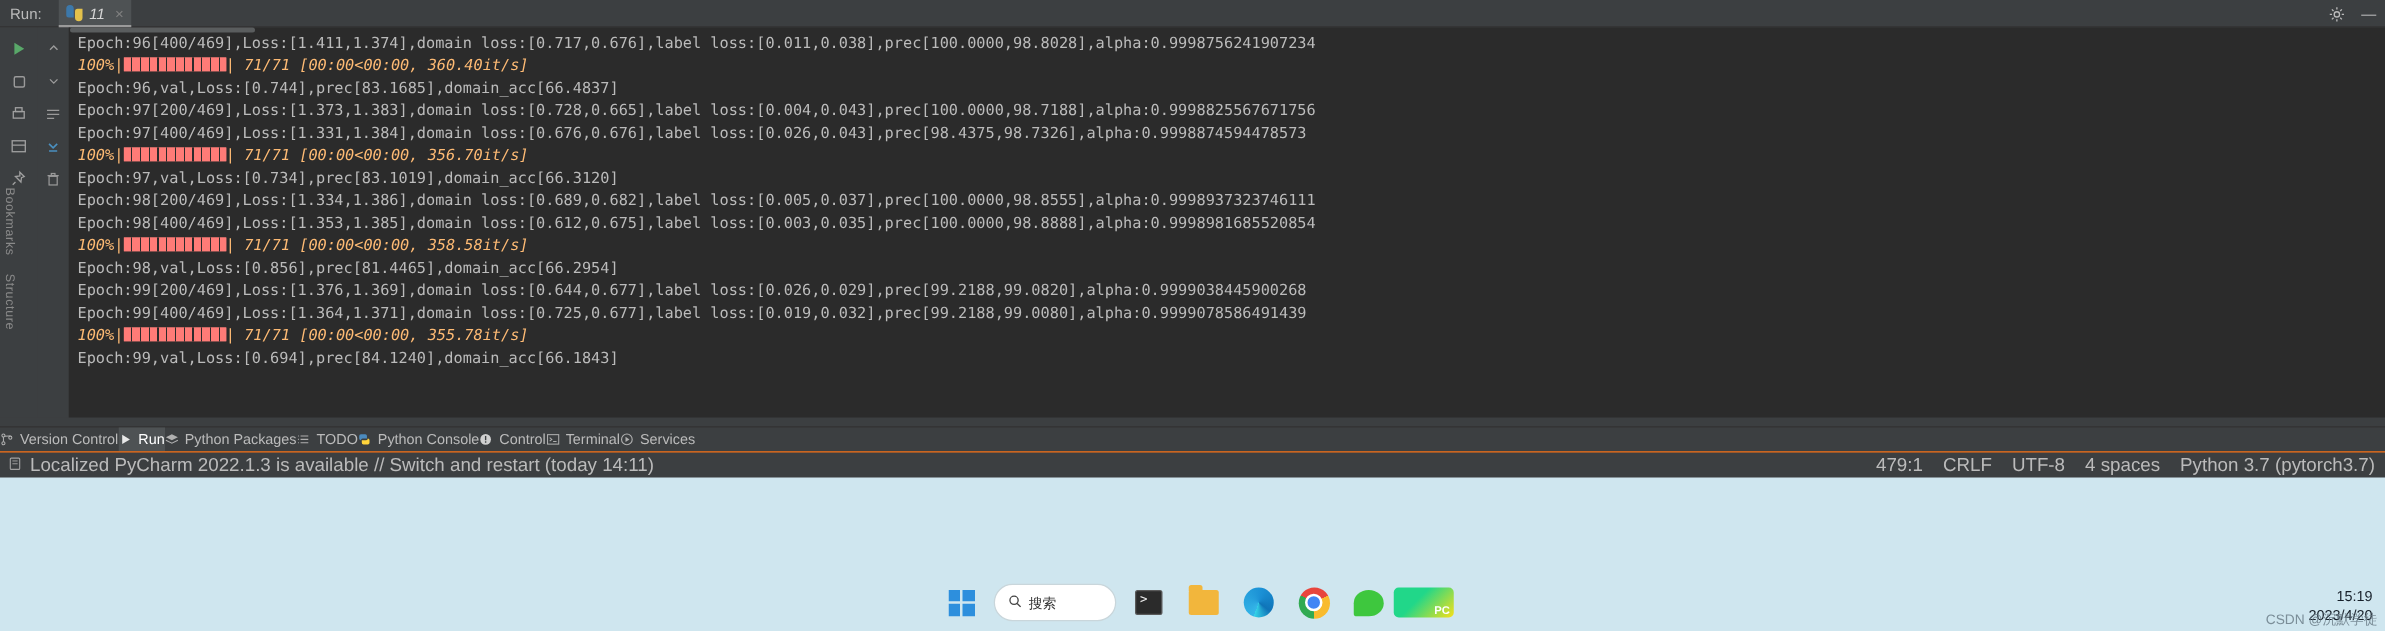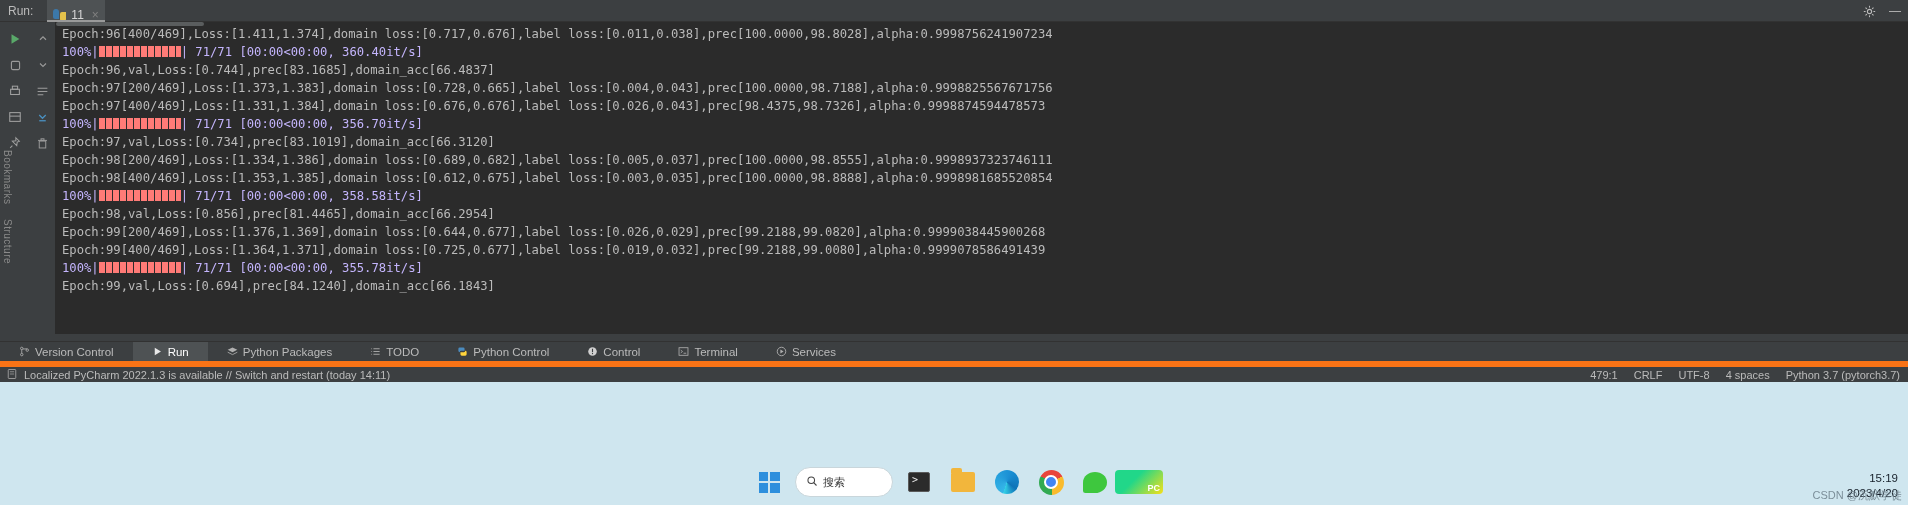--- a/index.html
+++ b/index.html
@@ -15,22 +15,22 @@
   .run-header {
     position: absolute; left: 0; top: 0; width: 1908px; height: 22px;
     background: #3c3f41; display: flex; align-items: center;
     border-bottom: 1px solid #323232;
   }
   .run-label {
     color: #bbbbbb; font-size: 12px; margin-left: 8px; margin-right: 14px;
     white-space: nowrap;
   }
   .run-tab {
-    display: flex; align-items: flex-end; height: 22px; padding: 0 6px;
-    background: #4e5254; position: relative;
+    display: flex; align-items: center; height: 22px; padding: 0 6px;
+    background: #4e5254; position: relative; font-style: italic;
   }
   .run-tab .py-ico { width: 13px; height: 13px; position: relative; margin-right: 5px; }
   .run-tab .py-ico .b1, .run-tab .py-ico .b2 {
     position: absolute; width: 6px; height: 10px;
   }
   .run-tab .py-ico .b1 { left: 0; top: 0; background: #3c78aa; border-radius: 3px 3px 0 2px; }
   .run-tab .py-ico .b2 { right: 0; bottom: 0; background: #e3c14b; border-radius: 2px 0 3px 3px; }
   .run-tab .tabname { color: #d6d6d6; font-size: 12px; }
   .run-tab .tabclose { color: #808080; font-size: 12px; margin-left: 8px; cursor: pointer; }
   .tab-underline {
@@ -66,21 +66,21 @@
   
   .console {
     position: absolute; left: 56px; top: 22px; right: 0; height: 312px;
     background: #2b2b2b; overflow: hidden;
     font-family: "DejaVu Sans Mono", "Liberation Mono", monospace;
     font-size: 12.2px; line-height: 18px;
     padding: 3px 0 0 6px;
     white-space: pre;
   }
   .cline { color: #bbbbbb; height: 18px; }
-  .cline.prog { color: #c4b5fd; }
+  .cline.prog { color: #fdba74; font-style: italic; }
   .bar {
     display: inline-block; height: 11px; width: 82px; vertical-align: -1px;
     background:
       repeating-linear-gradient(to right,
         #ff7b77 0px, #ff7b77 6px, #2b2b2b 6px, #2b2b2b 7px);
     background-color: #ff7b77;
   }
 
   
   .cscroll {
@@ -88,31 +88,31 @@
     background: #5a5d5e; border-radius: 2px;
   }
 
   
   .toolwin-bar {
     position: absolute; left: 0; top: 341px; width: 1908px; height: 20px;
     background: #3c3f41; display: flex; align-items: center;
     border-top: 1px solid #323232;
   }
   .twb-item {
-    display: flex; align-items: center; height: 20px; padding: 0 19px;
+    display: flex; align-items: center; height: 20px; padding: 0 0;
     color: #bbbbbb; font-size: 11.5px; cursor: pointer; white-space: nowrap; justify-content: center;
   }
   .twb-item.active { background: #4e5254; color: #ffffff; }
   .twb-ico { margin-right: 5px; display: inline-flex; align-items: center; }
 
   
   .statusbar {
     position: absolute; left: 0; top: 361px; width: 1908px; height: 21px;
     background: #3c3f41; display: flex; align-items: center;
-    border-top: 6px solid #f97316; color: #bbbbbb; font-size: 11px;
+    border-top: 1px solid #f97316; color: #bbbbbb; font-size: 15px;
   }
   .status-left { display: flex; align-items: center; margin-left: 6px; }
   .status-msg { margin-left: 6px; color: #bbbbbb; }
   .status-right { position: absolute; right: 8px; display: flex; align-items: center; gap: 16px; }
   .status-right span { white-space: nowrap; cursor: pointer; }
 
   
   .taskbar {
     position: absolute; left: 0; top: 382px; width: 1908px; height: 123px;
     background: linear-gradient(to bottom, #cfe6ef 0%, #cfe6ef 100%);
@@ -319,21 +319,21 @@
         </span>
         <span>TODO</span>
       </div>
       <div class="twb-item">
         <span class="twb-ico">
           <svg width="11" height="11" viewBox="0 0 16 16">
             <path d="M5 2h4a2 2 0 0 1 2 2v3H6a2 2 0 0 0-2 2v0H4a2 2 0 0 1-2-2V4a2 2 0 0 1 2-2z" fill="#4b8bbe"></path>
             <path d="M11 14H7a2 2 0 0 1-2-2V9h5a2 2 0 0 0 2-2v0h0a2 2 0 0 1 2 2v3a2 2 0 0 1-2 2z" fill="#ffd43b"></path>
           </svg>
         </span>
-        <span>Python Control</span>
+        <span>Python Console</span>
       </div>
       <div class="twb-item">
         <span class="twb-ico">
           <svg width="11" height="11" viewBox="0 0 16 16">
             <circle cx="8" cy="8" r="6.2" fill="#d0d0d0"></circle>
             <rect x="7.2" y="4" width="1.6" height="5" fill="#3c3f41"></rect>
             <rect x="7.2" y="10.2" width="1.6" height="1.7" fill="#3c3f41"></rect>
           </svg>
         </span>
         <span>Control</span>

